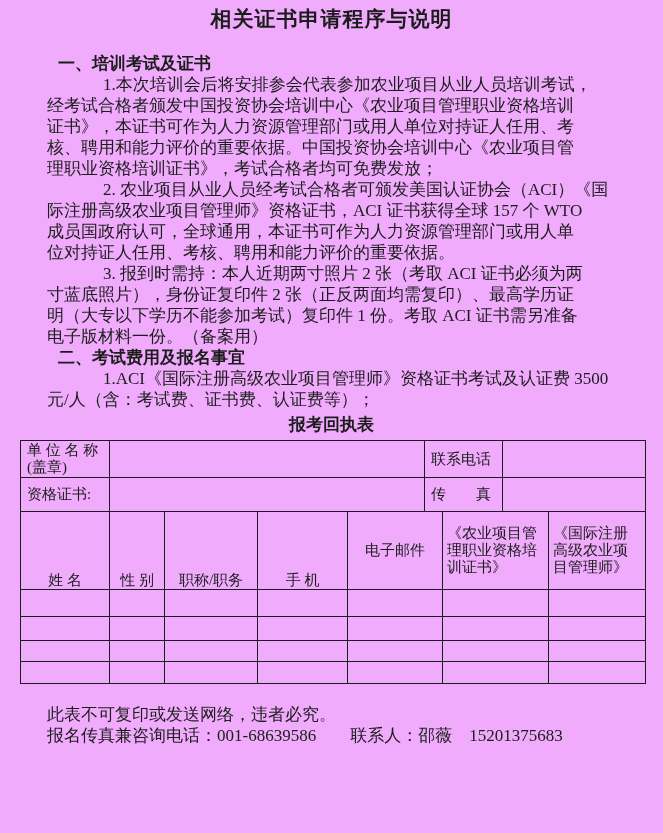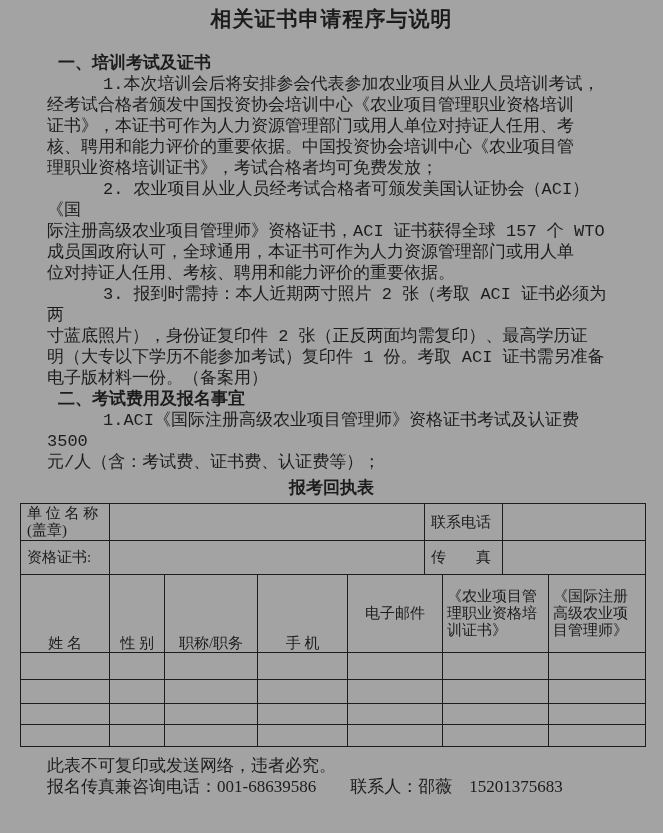--- a/index.html
+++ b/index.html
@@ -1,39 +1,38 @@
 <!DOCTYPE html>
 <html><head>
 <meta charset="utf-8">
 <style>
   html, body { margin: 0; padding: 0; background: #ffffff; }
   .doc {
     position: relative;
     width: 663px;
     height: 833px;
-    background: #a3a3a3;
+    background: #f0abfc;
     overflow: hidden;
     box-sizing: border-box;
     font-family: "Liberation Serif", "DejaVu Serif", serif;
     color: #1c1c1c;
   }
   .title {
     margin: 0;
     padding-top: 6px;
     text-align: center;
     font-size: 21px;
     line-height: 26px;
     font-weight: bold;
     letter-spacing: 1px;
   }
   .body-text {
     margin: 21px 50px 0 47px;
     font-size: 17px;
     line-height: 21px;
-    font-family: Liberation Mono, monospace;
   }
   .body-text h2 {
     margin: 0 0 0 11px;
     font-size: 17px;
     line-height: 21px;
     font-weight: bold;
   }
   .body-text p {
     margin: 0;
     text-indent: 56px;
@@ -75,21 +74,21 @@
   }
   tr.hdr { height: 78px; }
   .c-bottom { vertical-align: bottom; padding-bottom: 3px; }
   .c-middle { vertical-align: middle; }
   .c-cert { text-align: left !important; vertical-align: middle; padding: 12px 4px !important; }
   tr.er1 { height: 27px; }
   tr.er2 { height: 24px; }
   tr.er3 { height: 21px; }
   tr.er4 { height: 22px; }
   .footer {
-    margin: 8px 30px 0 47px;
+    margin: 20px 30px 0 47px;
     font-size: 17px;
     line-height: 21px;
   }
   .footer p { margin: 0; white-space: pre-line; }
 </style>
 </head>
 <body>
 
 <div class="doc">
 

